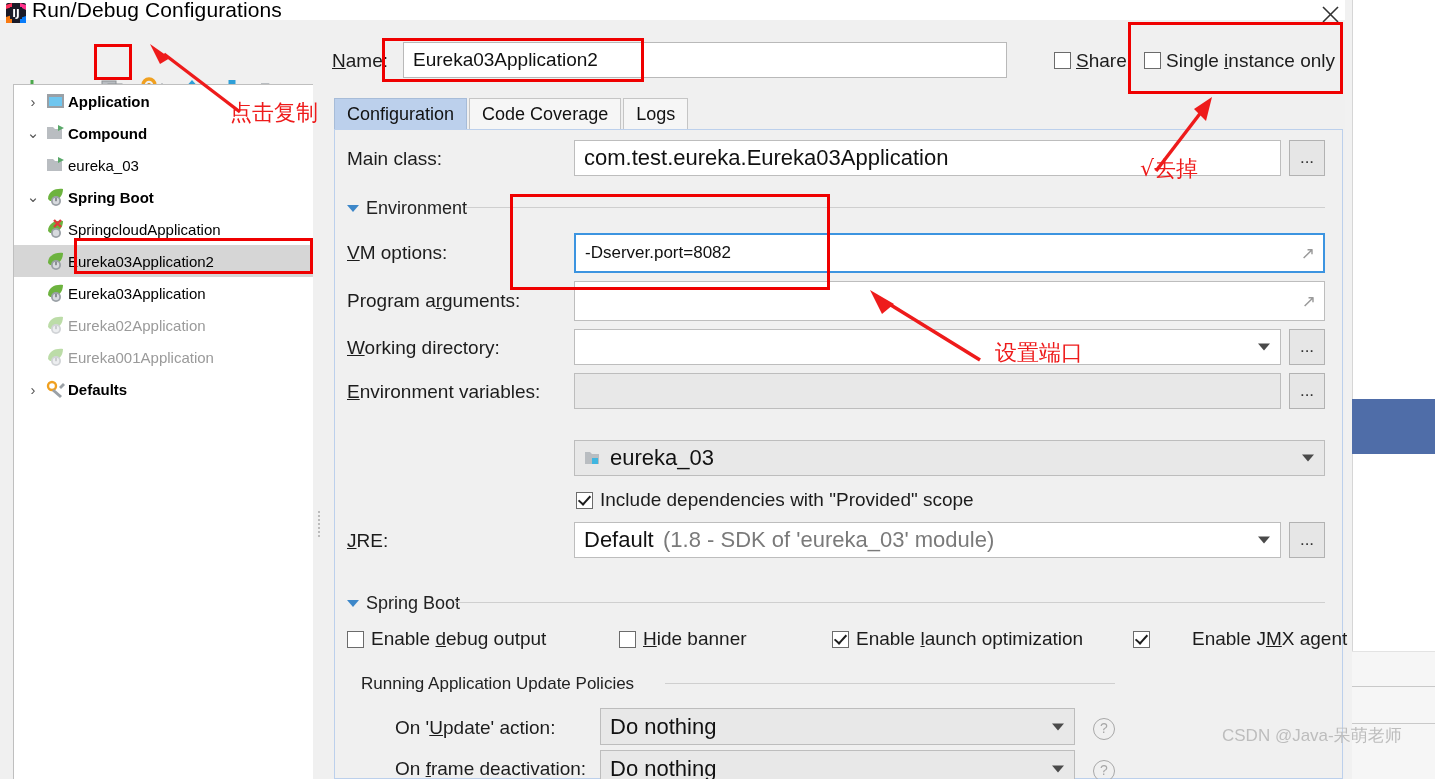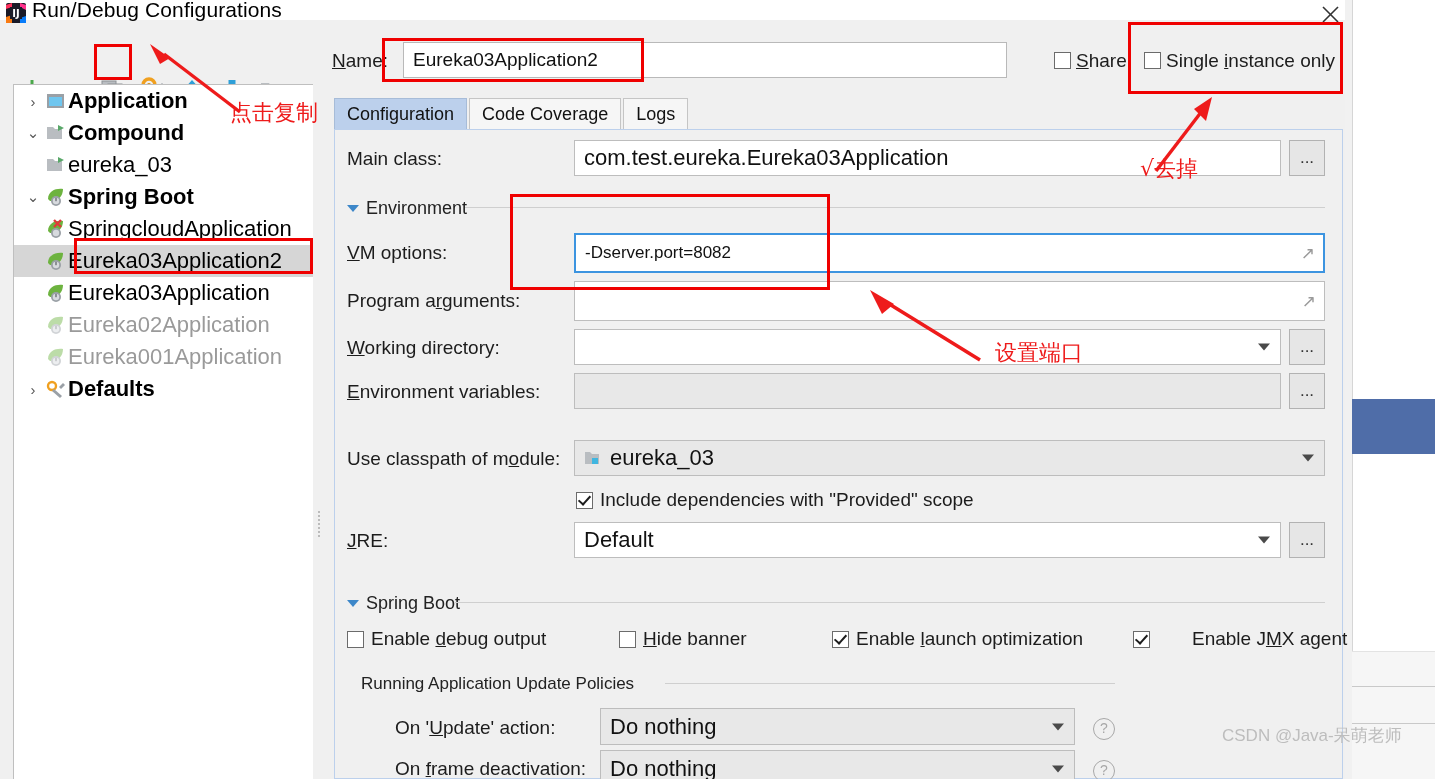--- a/index.html
+++ b/index.html
@@ -39,21 +39,21 @@
   #tb-down{left:216px;}
   #tb-folder{left:256px;}
   #tb-more{left:294px;width:24px;text-align:center;font-size:17px;color:#707070;line-height:32px;}
 
   
   #tree-panel{position:absolute;left:13px;top:84px;width:300px;height:695px;background:#ffffff;border:1px solid #bfbfbf;border-bottom:none;overflow:hidden;}
   .tree-row{position:relative;height:32px;display:flex;align-items:center;padding-left:8px;white-space:nowrap;}
   .tree-row.selected{background:#d6d6d6;}
   .twisty{width:22px;flex:0 0 22px;text-align:center;color:#555;font-size:15px;cursor:pointer;}
   .tree-ico{width:24px;flex:0 0 24px;display:flex;align-items:center;justify-content:center;}
-  .tree-label{font-size:22px;color:#000;}
+  .tree-label{font-size:15px;color:#000;}
   .tree-label.bold{font-weight:bold;}
   .tree-label.dim{color:#9a9a9a;}
   .indent-1{padding-left:30px;}
 
   
   #splitter{position:absolute;left:313px;top:84px;width:14px;height:695px;background:#f0f0f0;cursor:col-resize;}
   #splitter-grip{position:absolute;left:4px;top:425px;width:5px;height:35px;}
   #splitter-grip i{display:block;width:2px;height:2px;background:#bcbcbc;margin:2px 0 0 1px;}
 
   
@@ -368,40 +368,40 @@
       <span class="caret"></span>
     </div>
     <div class="btn3" style="left:954px;top:199px;width:36px;height:36px;line-height:34px;">...</div>
 
     <div class="fld-label" style="left:12px;top:251px;"><u>E</u>nvironment variables:</div>
     <div class="txtbox grey" style="left:239px;top:243px;width:707px;height:36px;">
       <span class="val"></span>
     </div>
     <div class="btn3" style="left:954px;top:243px;width:36px;height:36px;line-height:34px;">...</div>
 
-    <div class="fld-label" style="left:12px;top:318px;">Use classpath of m<u>o</u>dule:</div>
     <div class="txtbox grey" style="left:239px;top:310px;width:751px;height:36px;">
       <span style="position:absolute;left:9px;top:9px;">
         <svg width="18" height="17" viewBox="0 0 18 17">
             <path d="M1 2 L6 2 L8 4 L15 4 L15 14 L1 14 Z" fill="#b9bdc1"></path>
             <rect x="8" y="8" width="6" height="6" fill="#40b6e0"></rect>
           </svg>
       </span>
       <span class="val" style="left:35px;">eureka_03</span>
       <span class="caret"></span>
     </div>
 
     <div class="cbrow" style="left:241px;top:359px;">
       <span class="cbox checked"></span>
       <span class="cbtext">Include dependencies with "Provided" scope</span>
     </div>
 
     <div class="fld-label" style="left:12px;top:400px;"><u>J</u>RE:</div>
     <div class="txtbox" style="left:239px;top:392px;width:707px;height:36px;">
       <span class="val">Default</span>
+      <span class="val" style="left:88px;color:#7a7a7a;">(1.8 - SDK of 'eureka_03' module)</span>
       <span class="caret"></span>
     </div>
     <div class="btn3" style="left:954px;top:392px;width:36px;height:36px;line-height:34px;">...</div>
 
     <div class="section-hdr" style="left:12px;top:463px;">
       <span class="section-tri"></span>
       <span class="section-txt">Spring Boot</span>
     </div>
     <div class="section-rule" style="left:120px;top:472px;width:870px;"></div>
 

